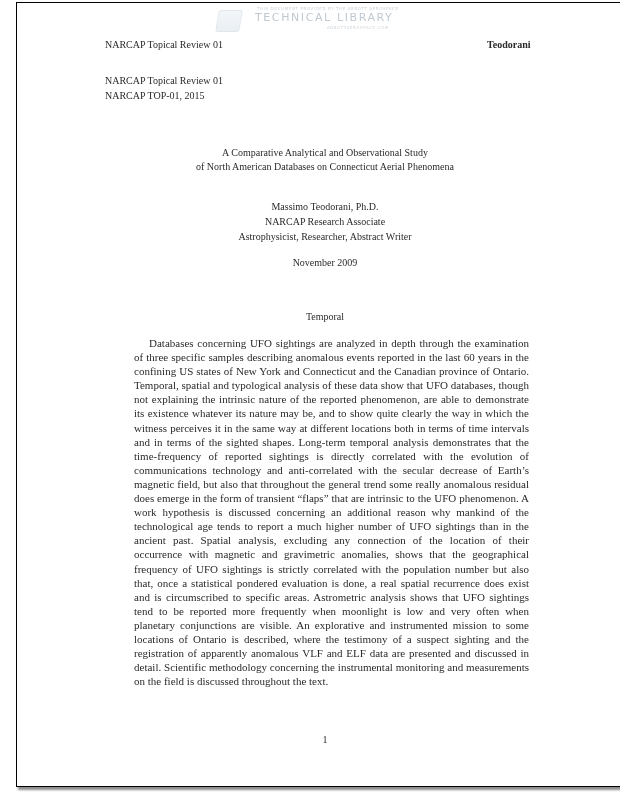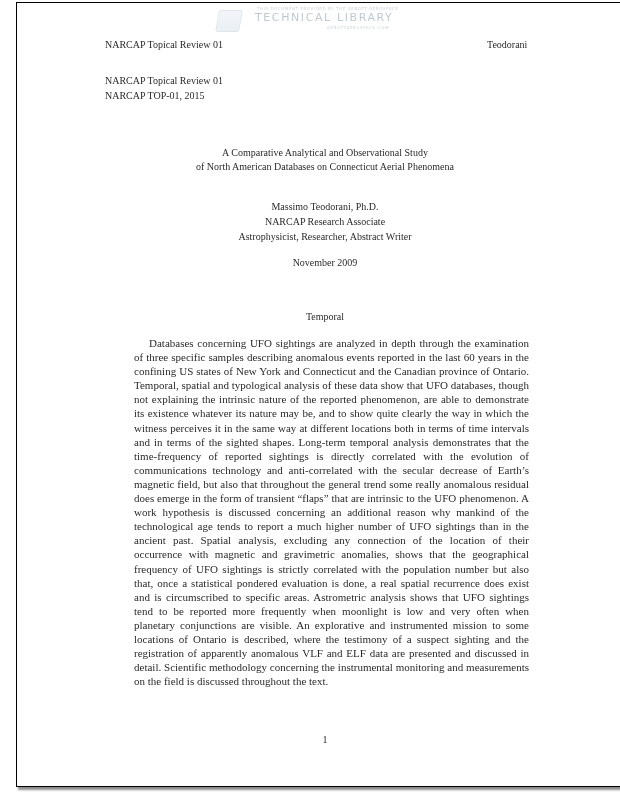--- a/index.html
+++ b/index.html
@@ -103,21 +103,21 @@
 <div class="page">
 
   <div class="watermark">
     <div class="wm-icon"></div>
     <div class="wm-small" style="left:40px;">THIS DOCUMENT PROVIDED BY THE ABBOTT AEROSPACE</div>
     <div class="wm-big">TECHNICAL LIBRARY</div>
     <div class="wm-url">ABBOTTAEROSPACE.COM</div>
   </div>
 
   <div class="line" style="left:88px; top:34px;">NARCAP Topical Review  01</div>
-  <div class="line" style="left:470px; top:34px;">Teodorani</div>
+  <div class="line" style="left:470px; top:34px;font-weight:bold;">Teodorani</div>
 
   <div class="line" style="left:88px; top:70px;">NARCAP Topical Review  01</div>
   <div class="line" style="left:88px; top:85px;">NARCAP TOP-01, 2015</div>
 
   <div class="line center" style="top:142px;">A Comparative Analytical and Observational Study</div>
   <div class="line center" style="top:156px;">of North American Databases on Connecticut Aerial Phenomena</div>
 
   <div class="line center" style="top:211px;">NARCAP Research Associate</div>
   <div class="line center" style="top:196px;">Massimo Teodorani, Ph.D.</div>
   <div class="line center" style="top:226px;">Astrophysicist, Researcher, Abstract Writer</div>

